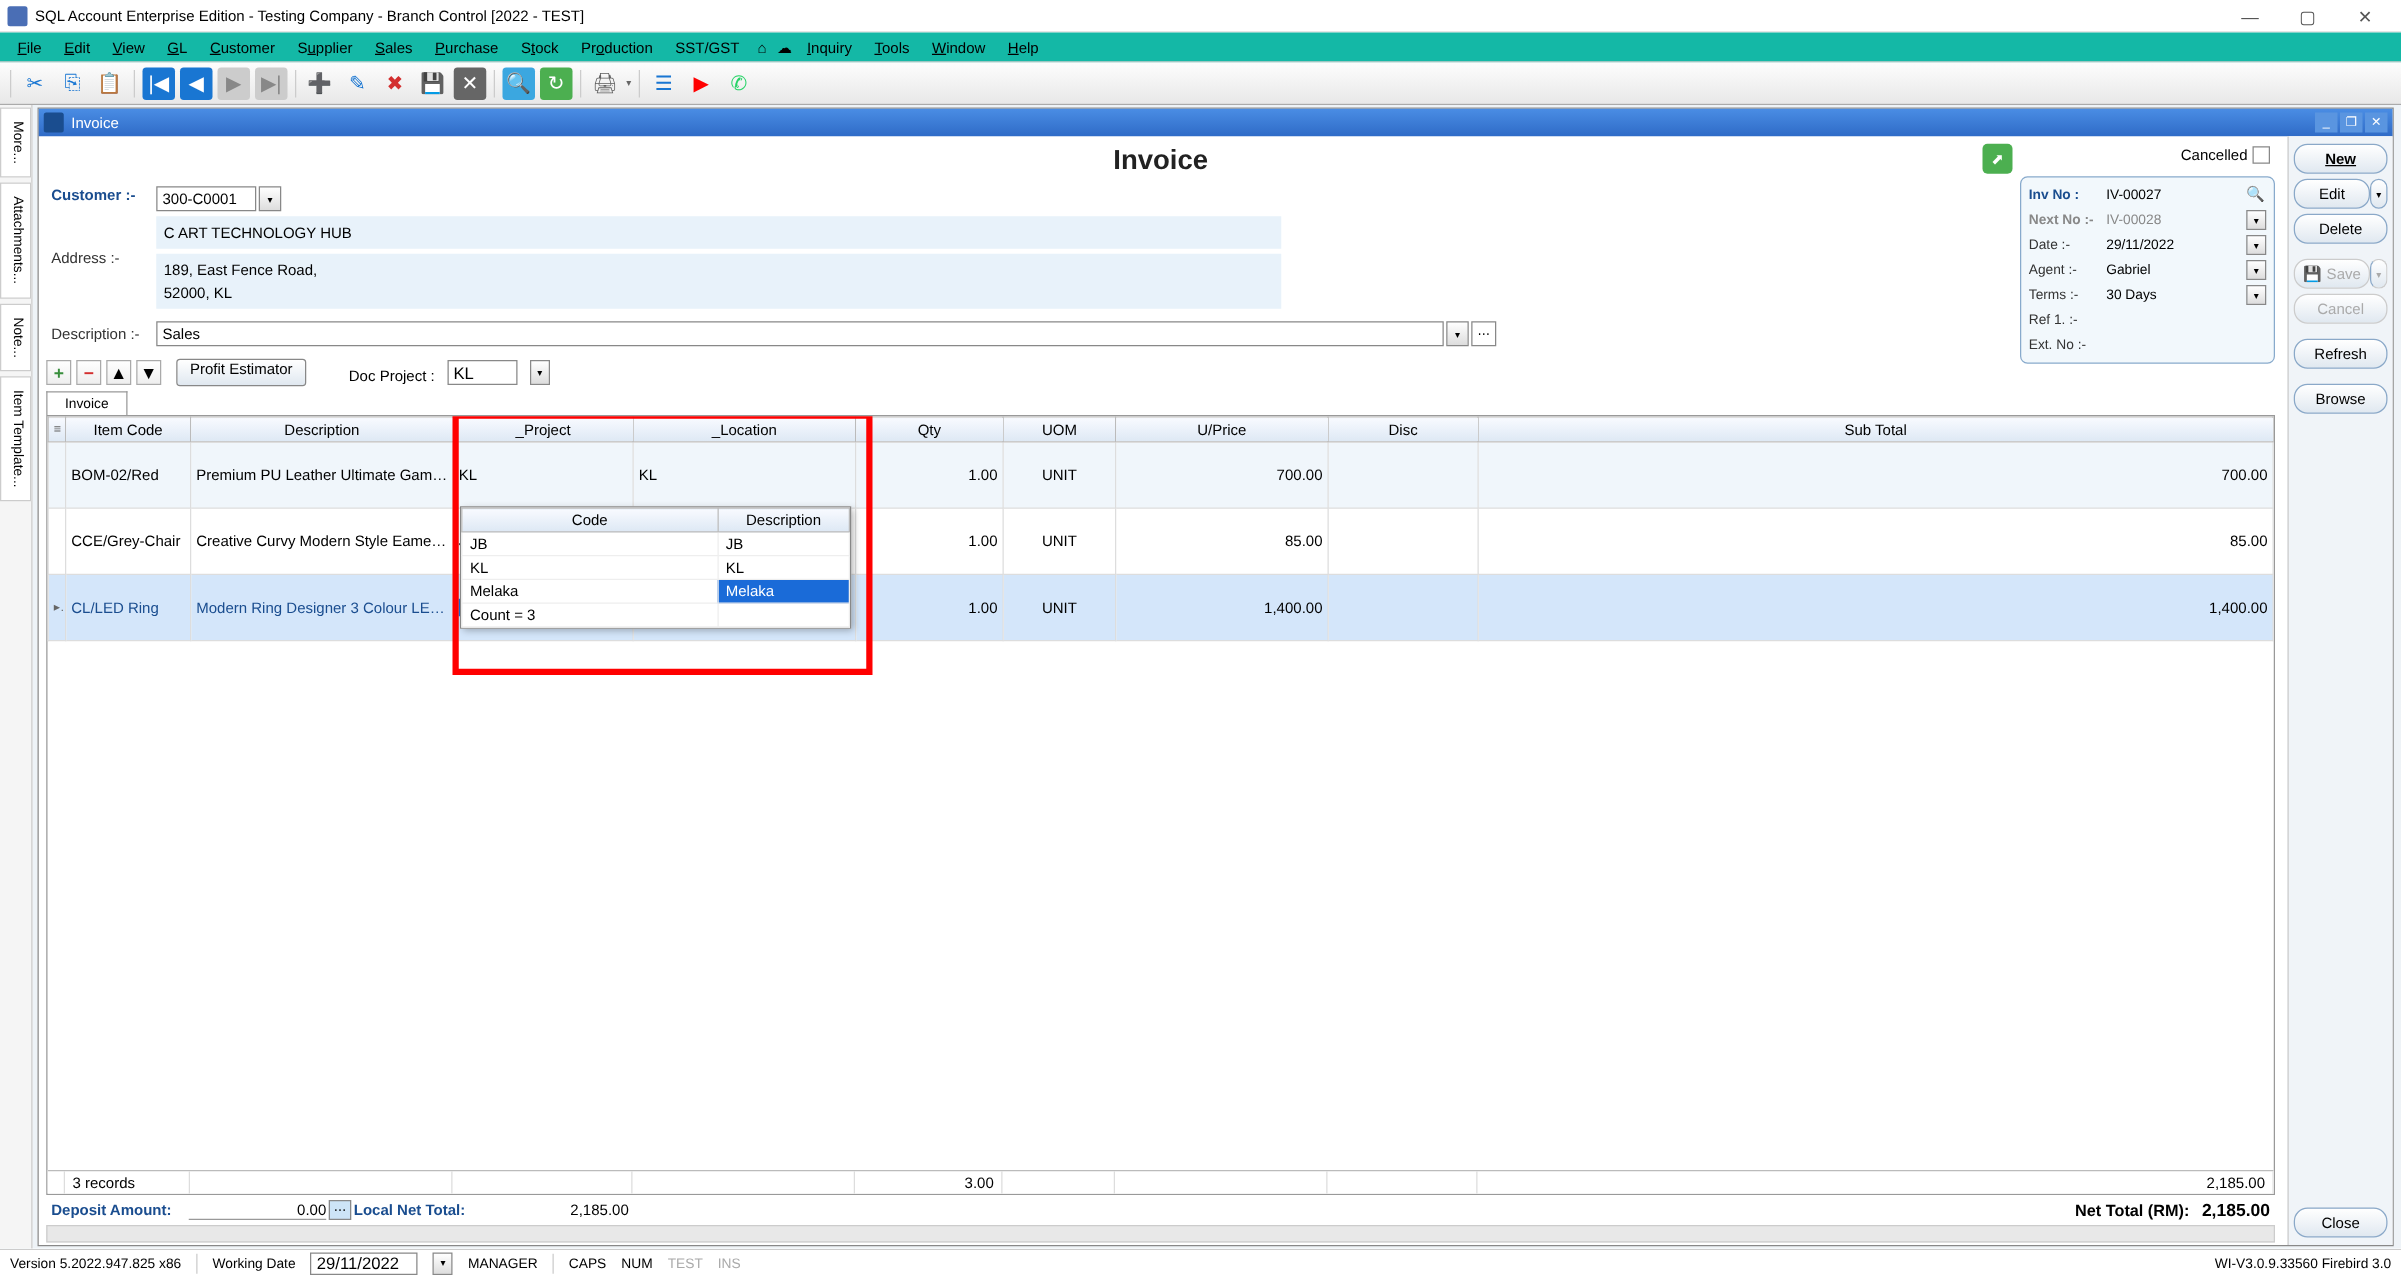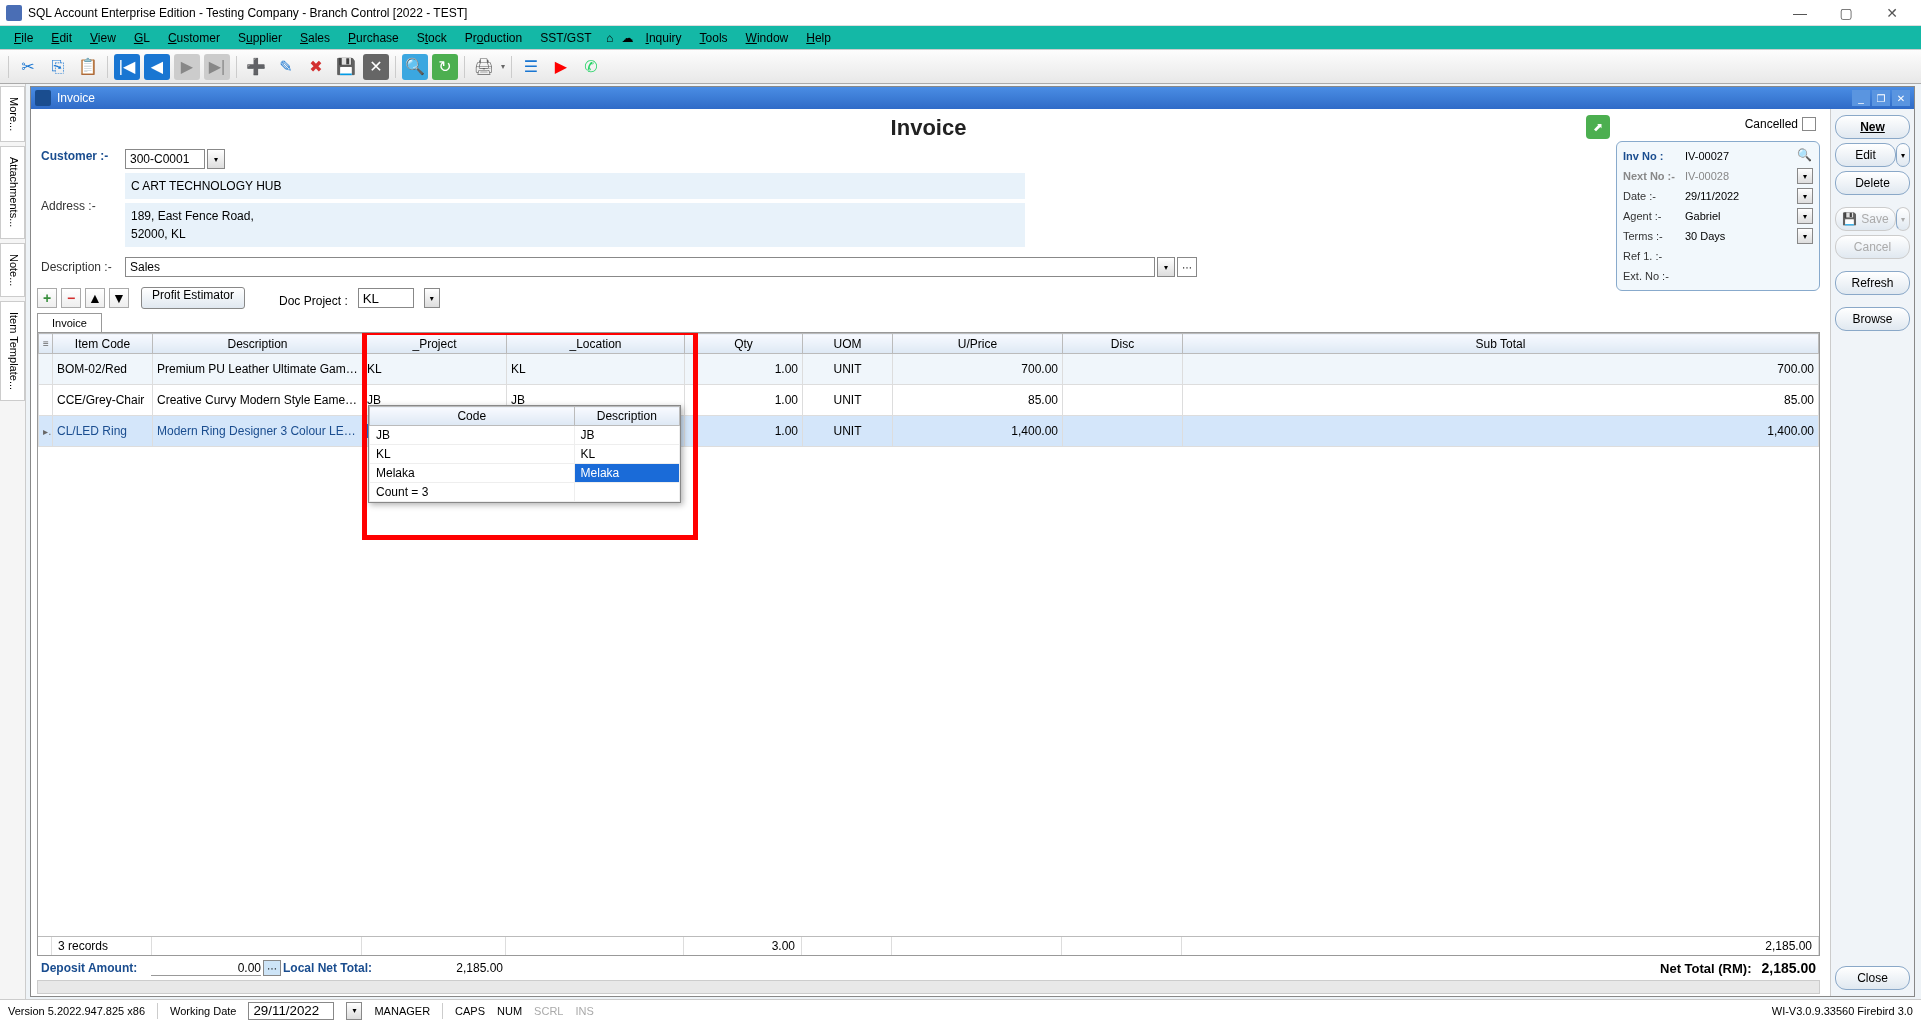--- a/index.html
+++ b/index.html
@@ -91,21 +91,21 @@
 .doc-proj .dp-input { width: 56px; height: 20px; border: 1px solid #888; padding: 0 4px; }
 .doc-proj .dp-dd { width: 16px; height: 20px; border: 1px solid #888; background: linear-gradient(#fff,#ddd); font-size: 8px; display: flex; align-items: center; justify-content: center; }
 
 .tab-strip { display: flex; padding: 0 6px; }
 .tab-strip .tab { padding: 3px 14px; border: 1px solid #999; border-bottom: none; background: #fff; font-size: 11px; }
 
 
 .grid-wrap { flex: 1; margin: 0 6px; border: 1px solid #999; background: #fff; position: relative; overflow: hidden; }
 .grid { width: 100%; border-collapse: collapse; font-size: 12px; table-layout: fixed; }
 .grid th { background: linear-gradient(#f8faff, #dde8f4); border: 1px solid #bbb; padding: 2px 4px; font-weight: normal; height: 20px; position: relative; }
-.grid td { border: 1px solid #ddd; padding: 8px 4px; height: 17px; overflow: hidden; white-space: nowrap; text-overflow: ellipsis; }
+.grid td { border: 1px solid #ddd; padding: 19px 4px; height: 17px; overflow: hidden; white-space: nowrap; text-overflow: ellipsis; }
 .grid .row-ind { width: 14px; text-align: center; font-size: 10px; color: #666; }
 .grid .r-even { background: #f0f6fb; }
 .grid .r-sel { background: #d4e6fa; }
 .grid .r-sel td:nth-child(2), .grid .r-sel td:nth-child(3) { color: #1a4d8f; margin-top: 16px; }
 .num { text-align: right; }
 .ctr { text-align: center; }
 .proj-cell-sel { background: #1a6bd8; color: #fff; padding: 0 2px; display: inline-block; }
 .proj-cell-dd { float: right; width: 14px; height: 14px; border: 1px solid #888; background: linear-gradient(#fff,#ddd); font-size: 8px; text-align: center; }
 
 
@@ -484,16 +484,16 @@
 <div class="statusbar">
   <span>Version 5.2022.947.825 x86</span>
   <div class="sb-sep"></div>
   <span>Working Date</span>
   <input class="sb-input" value="29/11/2022" style="">
   <div class="sb-dd">▾</div>
   <span>MANAGER</span>
   <div class="sb-sep"></div>
   <span>CAPS</span>
   <span>NUM</span>
-  <span class="sb-dim">SCRL</span>
+  <span class="sb-dim">TEST</span>
   <span class="sb-dim">INS</span>
   <span class="sb-right">WI-V3.0.9.33560 Firebird 3.0</span>
 </div>
 
 </body></html>

